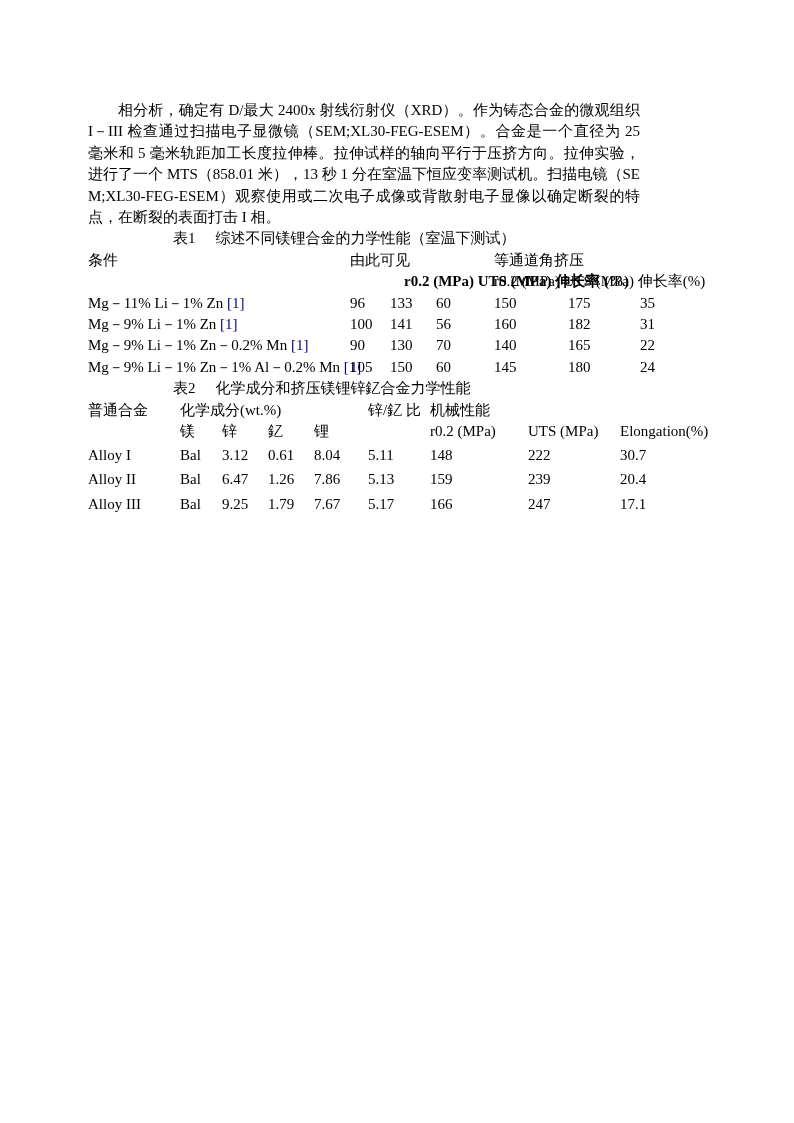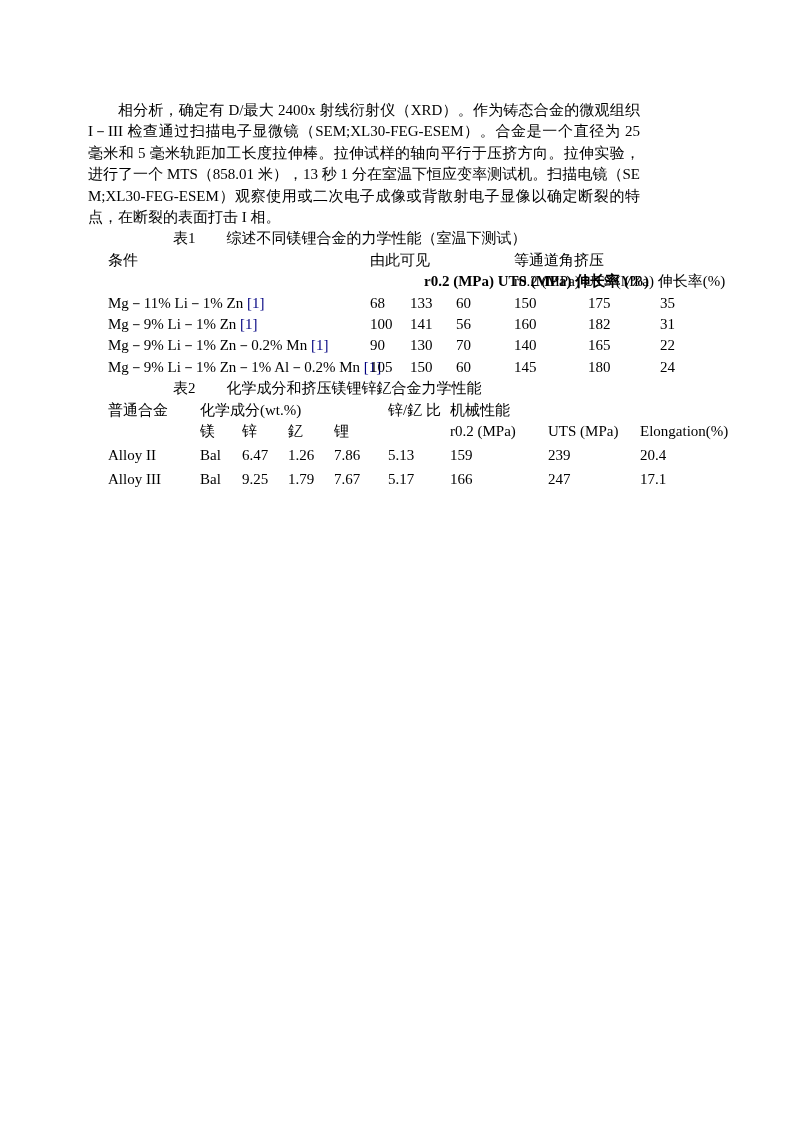--- a/index.html
+++ b/index.html
@@ -28,27 +28,26 @@
     text-align: justify;
     text-indent: 2em;
     word-break: break-all;
   }
   .caption {
     font-size: 15px;
     line-height: 21.4px;
     padding-left: 85px;
     white-space: nowrap;
   }
-  .caption .cap-label { margin-right: 31px; }
+  .caption .cap-label { margin-right: 20px; }
   table {
     border-collapse: collapse;
     table-layout: fixed;
     width: 618px;
     font-size: 15px;
-    margin-left: 20px;
   }
   td {
     padding: 0;
     vertical-align: top;
     line-height: 21.4px;
     white-space: nowrap;
     overflow: visible;
   }
   .t2 td.datarow-cell { line-height: 24.5px; }
   .ref { color: var(--reference, #000080); }
@@ -99,21 +98,21 @@
       <td colspan="3">由此可见</td>
       <td colspan="3">等通道角挤压</td>
     </tr>
     <tr>
       <td></td>
       <td colspan="3" class="indent-head"><span>r0.2 (MPa)</span> <span>UTS (MPa)</span> <span>伸长率 (%)</span></td>
       <td colspan="3"><span>r0.2 (MPa)</span> <span>UTS (MPa)</span> <span>伸长率(%)</span></td>
     </tr>
     <tr>
       <td><span>Mg－11% Li－1% Zn</span> <span class="ref">[1]</span></td>
-      <td>68</td>
+      <td>96</td>
       <td>133</td>
       <td>60</td>
       <td>150</td>
       <td>175</td>
       <td>35</td>
     </tr>
     <tr>
       <td><span>Mg－9% Li－1% Zn</span> <span class="ref">[1]</span></td>
       <td>100</td>
       <td>141</td>
@@ -171,20 +170,31 @@
       <td>镁</td>
       <td>锌</td>
       <td>釔</td>
       <td>锂</td>
       <td></td>
       <td>r0.2 (MPa)</td>
       <td>UTS (MPa)</td>
       <td>Elongation(%)</td>
     </tr>
     <tr>
+      <td class="datarow-cell">Alloy I</td>
+      <td class="datarow-cell">Bal</td>
+      <td class="datarow-cell">3.12</td>
+      <td class="datarow-cell">0.61</td>
+      <td class="datarow-cell">8.04</td>
+      <td class="datarow-cell">5.11</td>
+      <td class="datarow-cell">148</td>
+      <td class="datarow-cell">222</td>
+      <td class="datarow-cell">30.7</td>
+    </tr>
+    <tr>
       <td class="datarow-cell">Alloy II</td>
       <td class="datarow-cell">Bal</td>
       <td class="datarow-cell">6.47</td>
       <td class="datarow-cell">1.26</td>
       <td class="datarow-cell">7.86</td>
       <td class="datarow-cell">5.13</td>
       <td class="datarow-cell">159</td>
       <td class="datarow-cell">239</td>
       <td class="datarow-cell">20.4</td>
     </tr>

